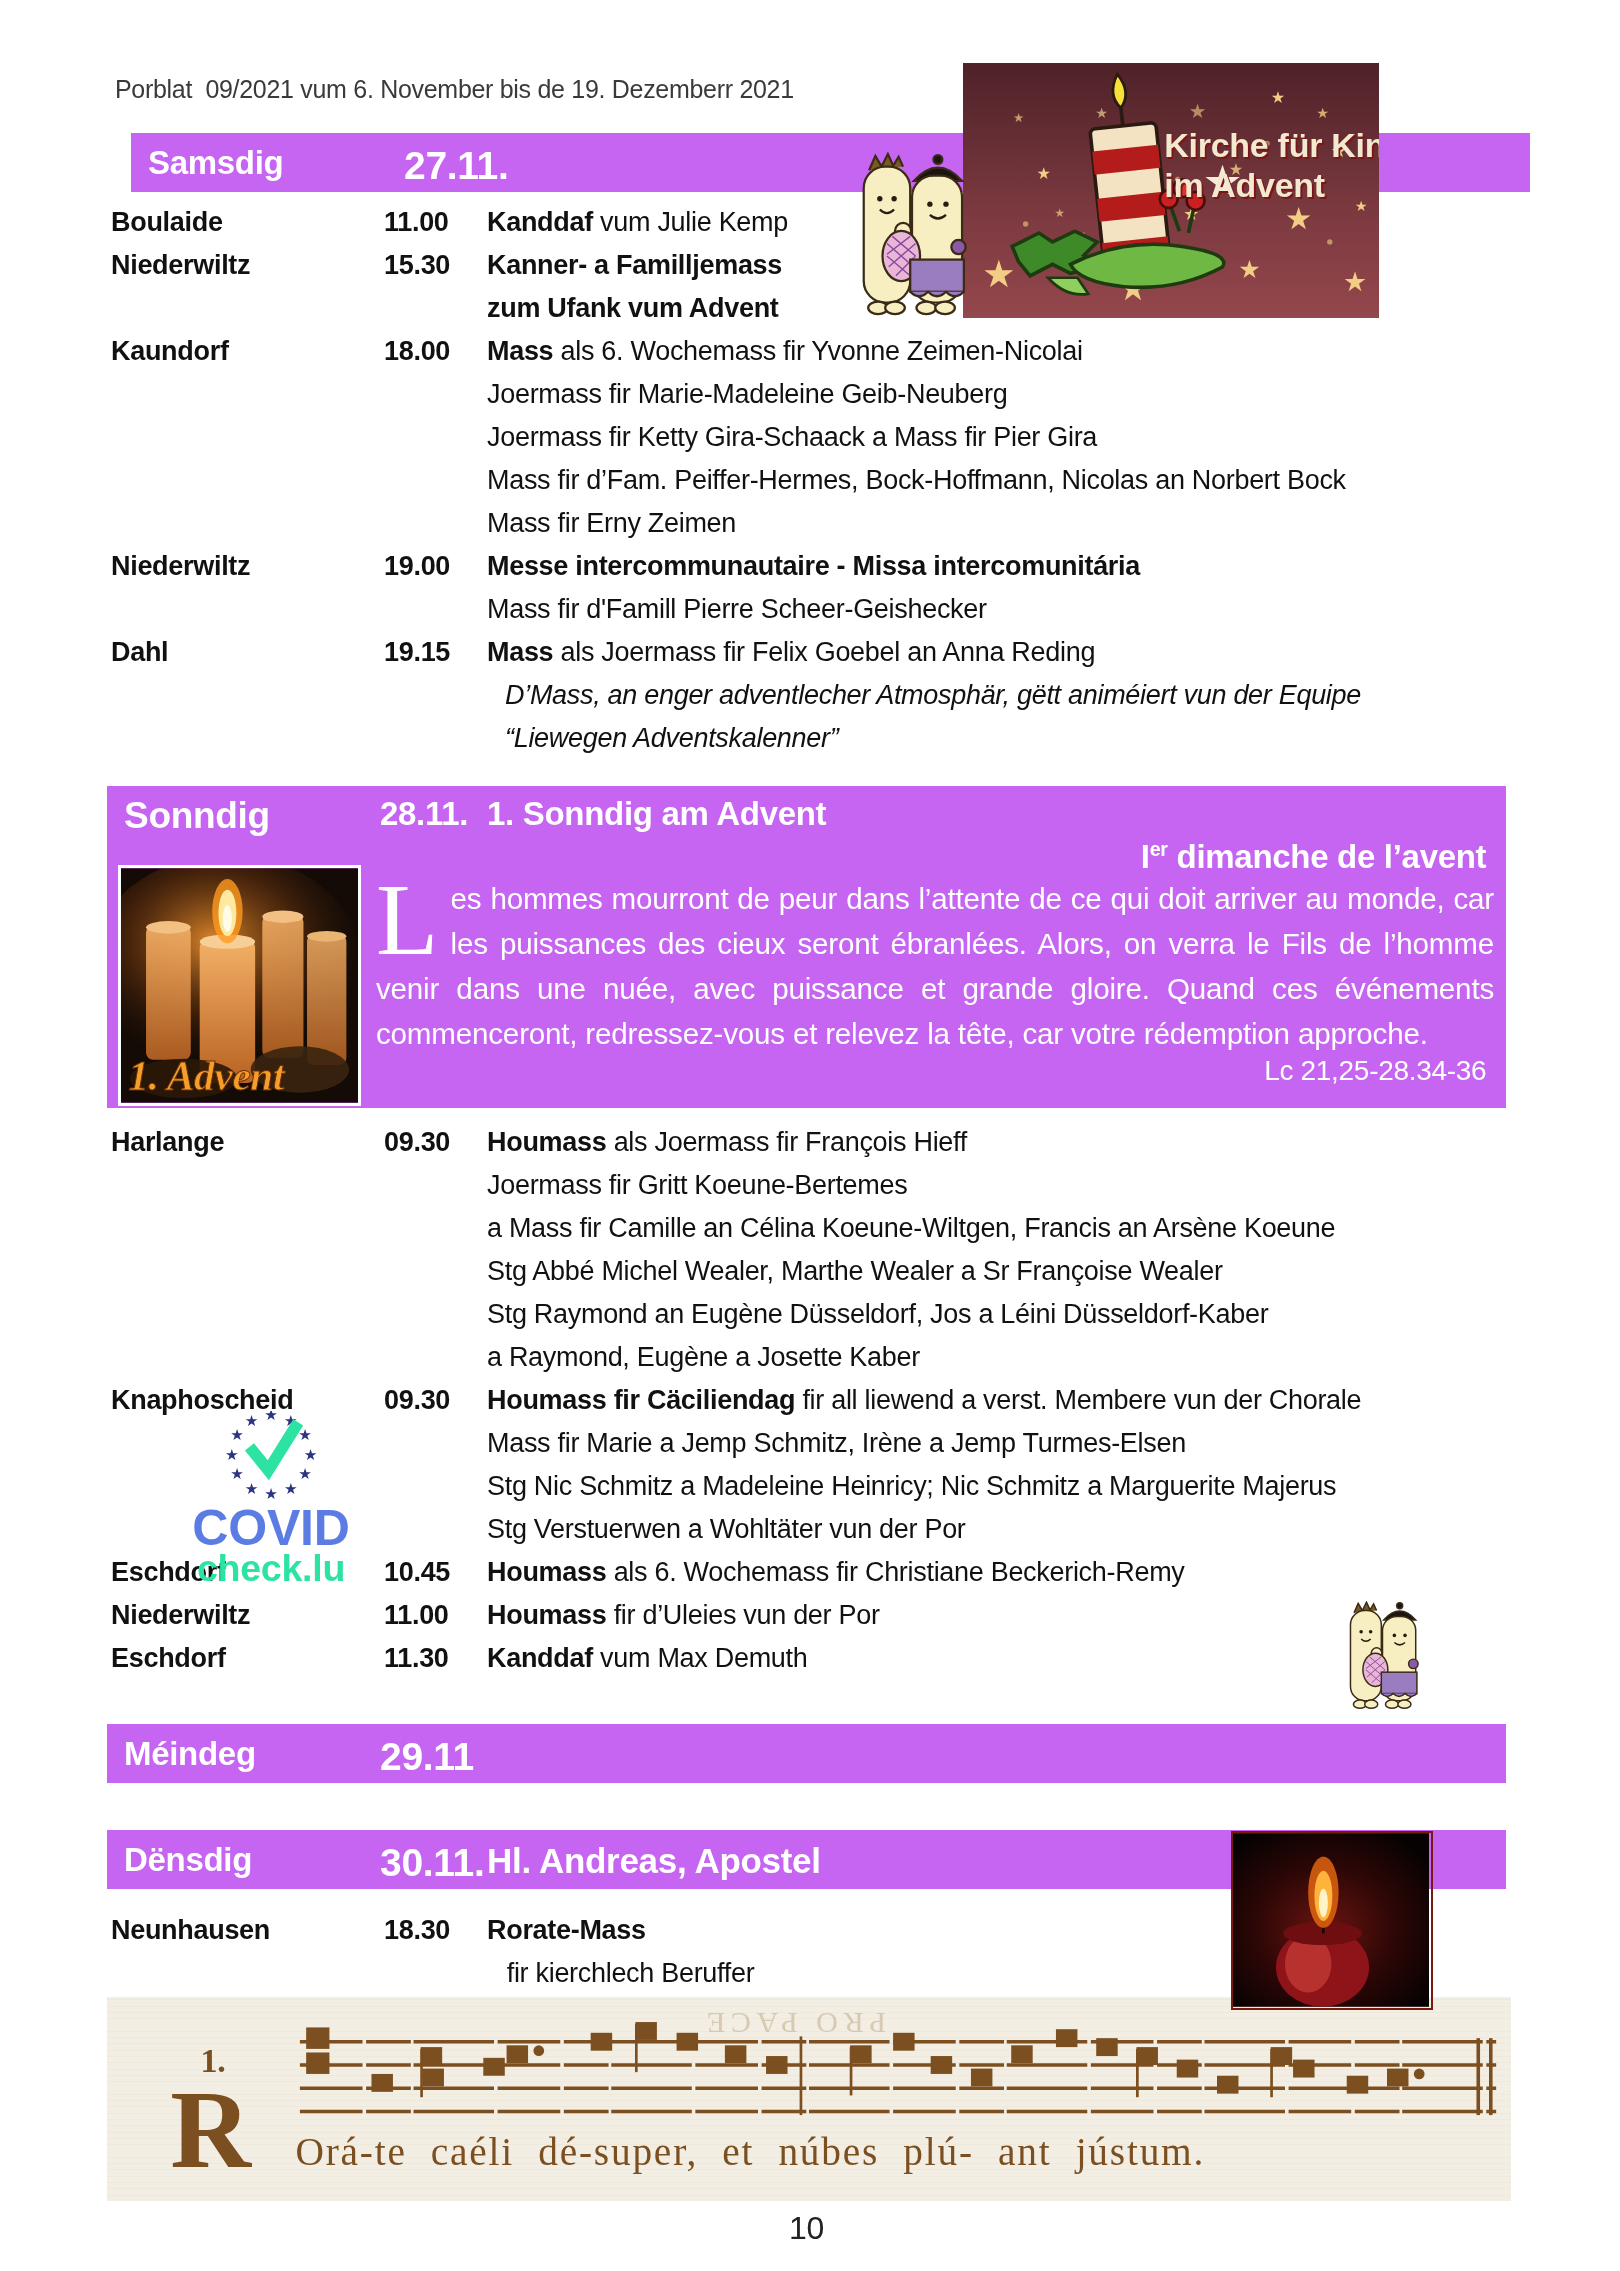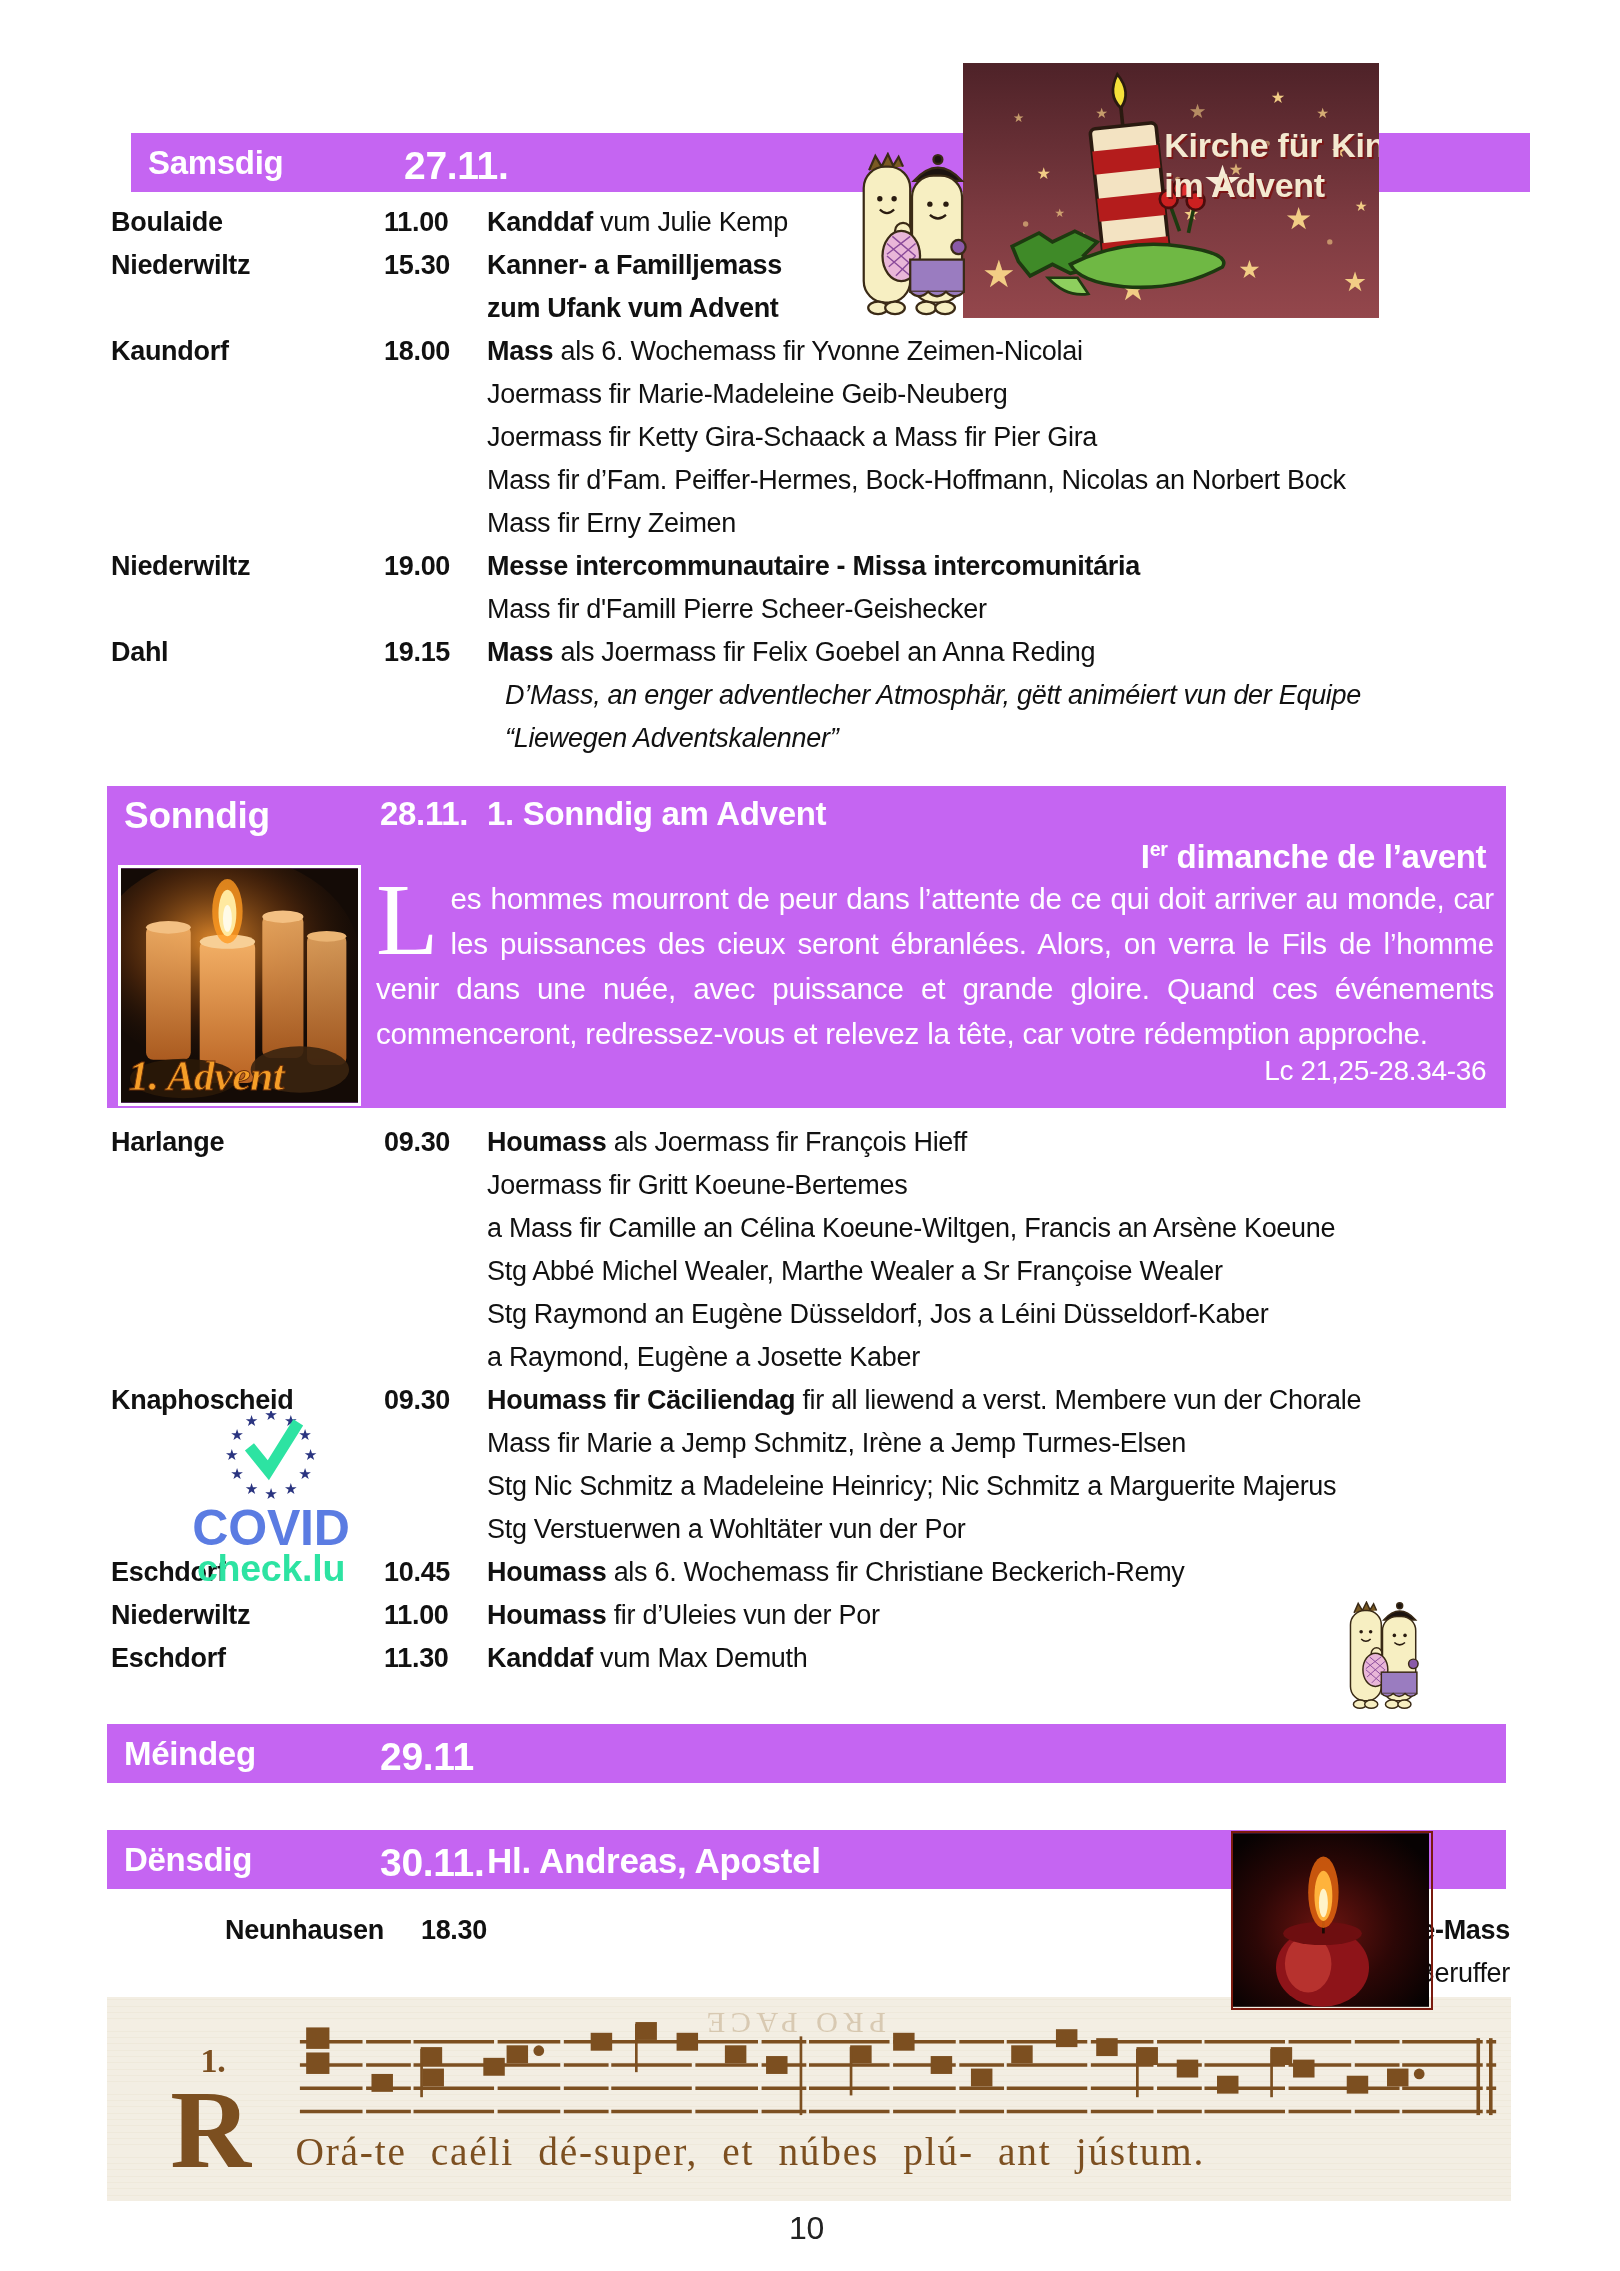--- a/index.html
+++ b/index.html
@@ -29,21 +29,21 @@
   .gospel{position:absolute;left:269px;top:90px;width:1118px;font-size:29.6px;line-height:45px;
           text-align:justify;letter-spacing:-0.2px;}
   .gospel .dropcap{float:left;font-family:"Liberation Serif",serif;font-size:102px;line-height:77px;
                    margin:5.4px 12.5px 0 0;font-weight:normal;}
   .gospel-ref{position:absolute;right:19.7px;top:269px;font-size:28px;}
 
   
   .rows{position:absolute;left:111px;width:1399px;z-index:2;}
   #rows-sat{top:201px;}
   #rows-sun{top:1121px;}
-  #rows-tue{top:1909px;text-align:right;}
+  #rows-tue{top:1909px;}
   .row{display:grid;grid-template-columns:273px 103px 1fr;height:43px;align-items:center;
        font-size:27px;white-space:nowrap;overflow:visible;}
   .c-place{font-weight:bold;}
   .c-time{font-weight:bold;}
   .c-desc b{font-weight:bold;}
   .c-desc.it{font-style:italic;padding-left:18px;}
   .c-desc.ind{padding-left:19.7px;}
 
   
   #kirche{position:absolute;left:963px;top:63px;width:416px;height:255px;z-index:5;}
@@ -55,20 +55,21 @@
   #music{position:absolute;left:107px;top:1997px;width:1404px;height:204px;z-index:2;
          background:repeating-linear-gradient(0deg,#f3eee3 0 5.4px,#efe9db 5.4px 6.3px);}
   #pagenum{position:absolute;left:107px;top:2210px;width:1399px;text-align:center;font-size:32px;color:#222;}
   svg{display:block;}
 </style>
 </head>
 <body>
 
 <div id="page">
 
+  <div class="topline">Porblat  09/2021 vum 6. November bis de 19. Dezemberr 2021</div>
 
   <div class="bar" id="bar-sat">
     <span class="day">Samsdig</span>
     <span class="date">27.11.</span>
   </div>
 
   <div class="rows" id="rows-sat">
 
       <div class="row">
         <span class="c-place">Boulaide</span>

